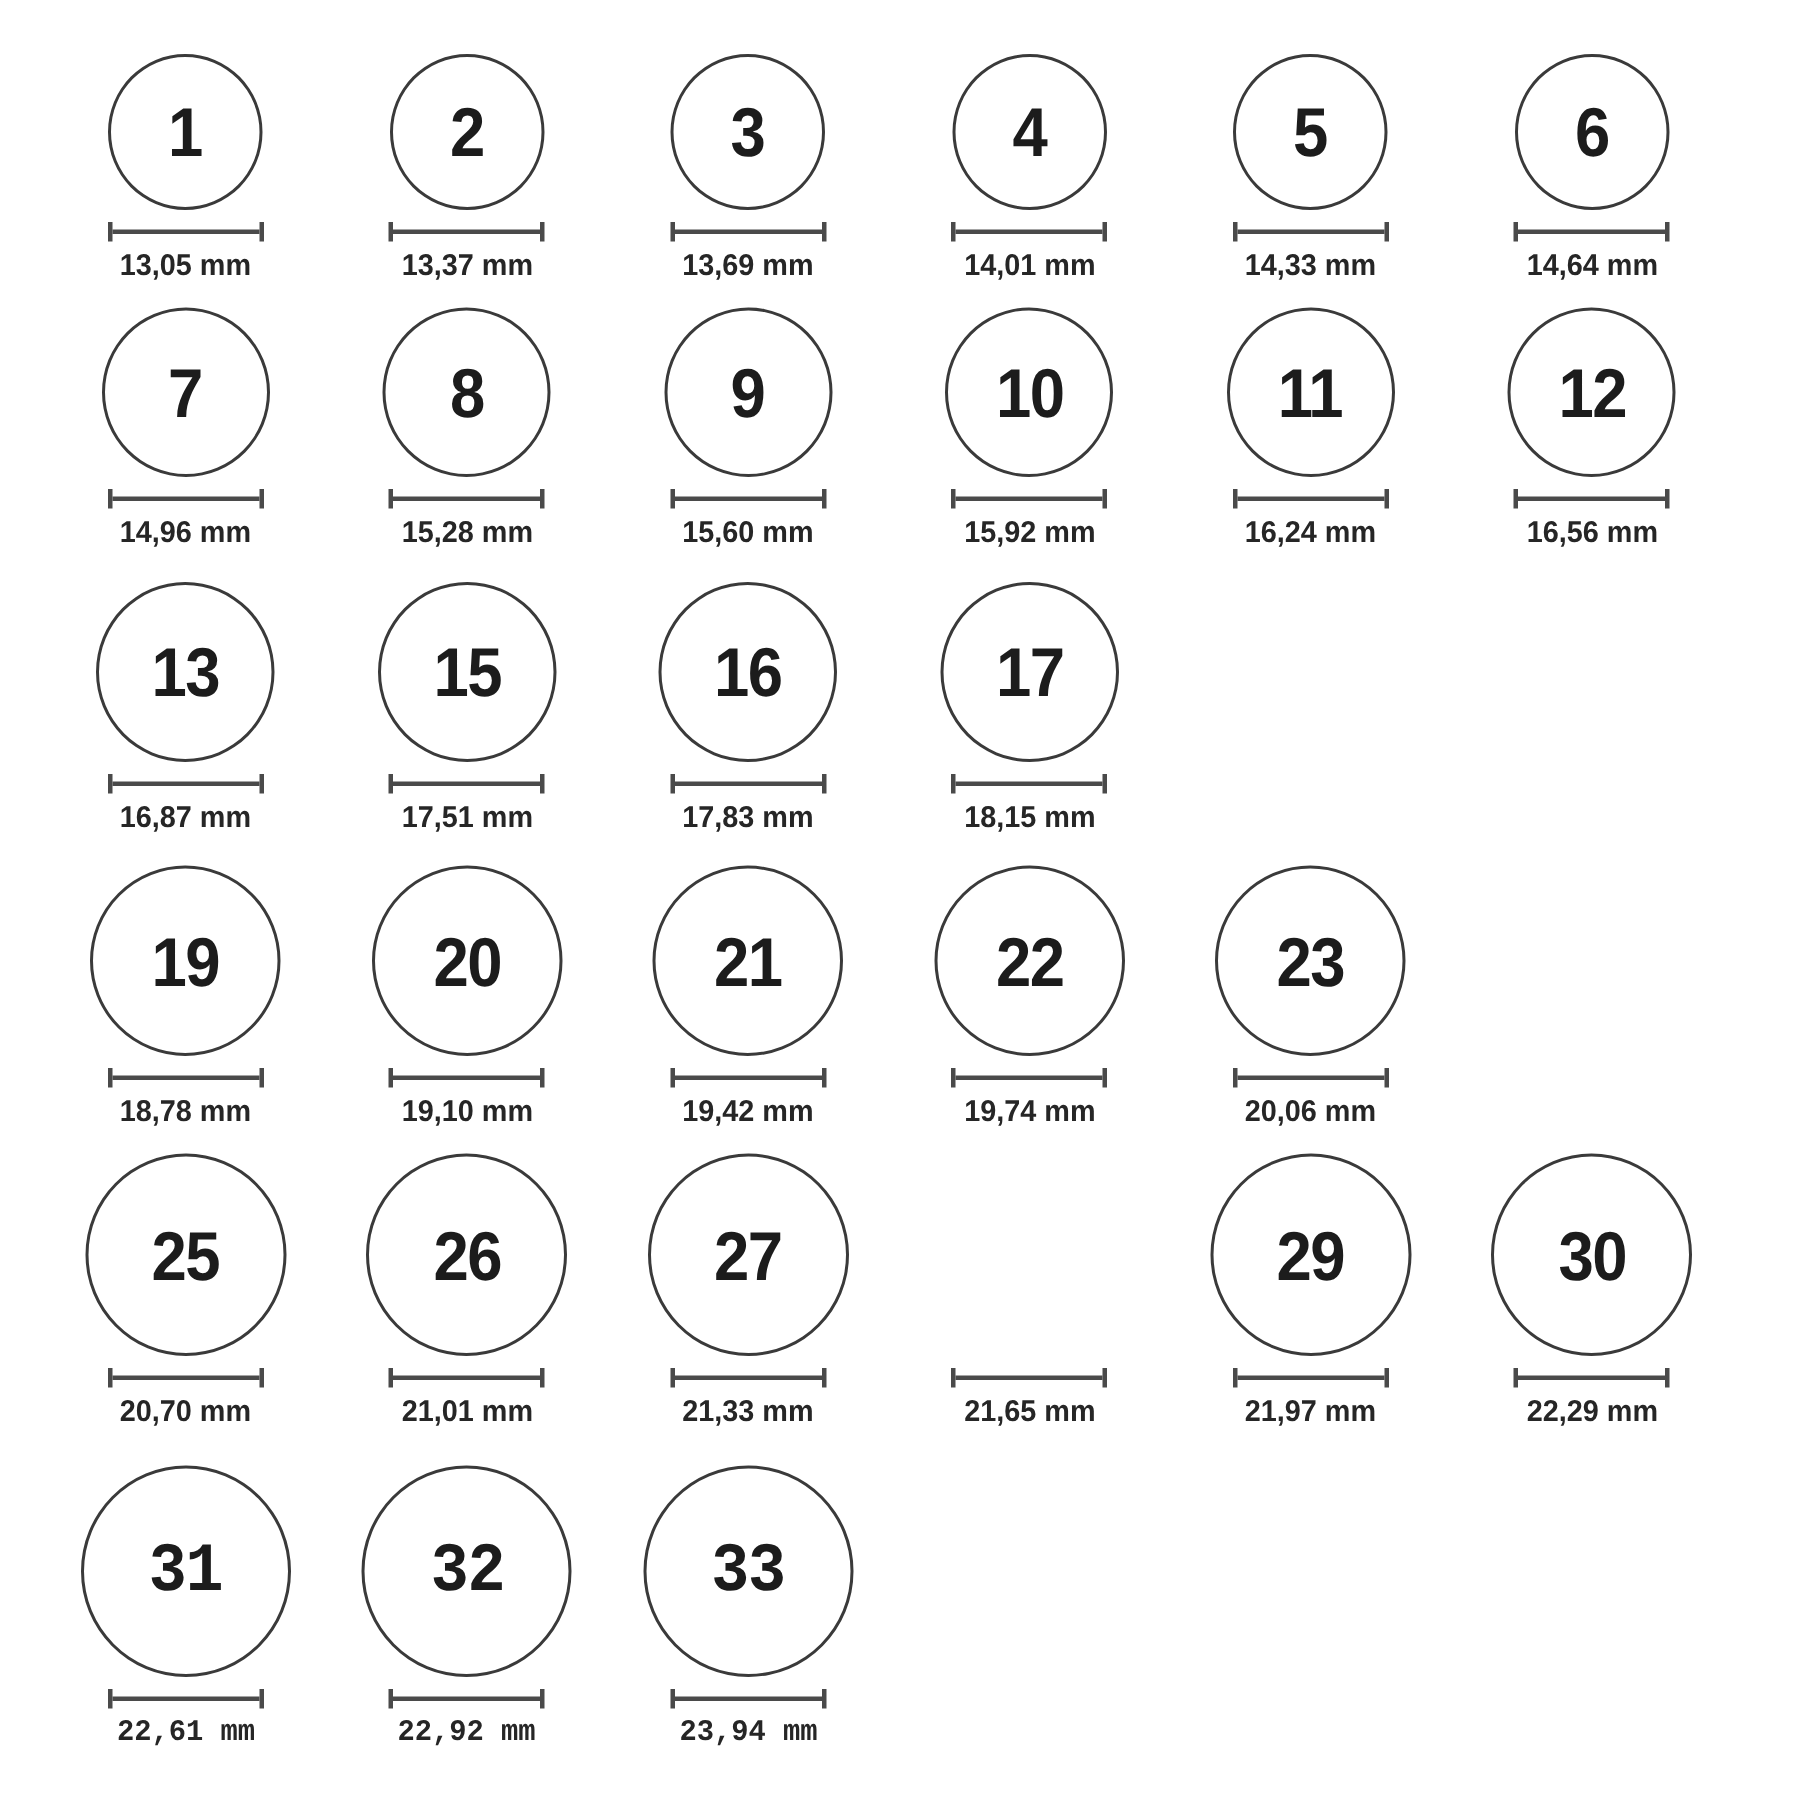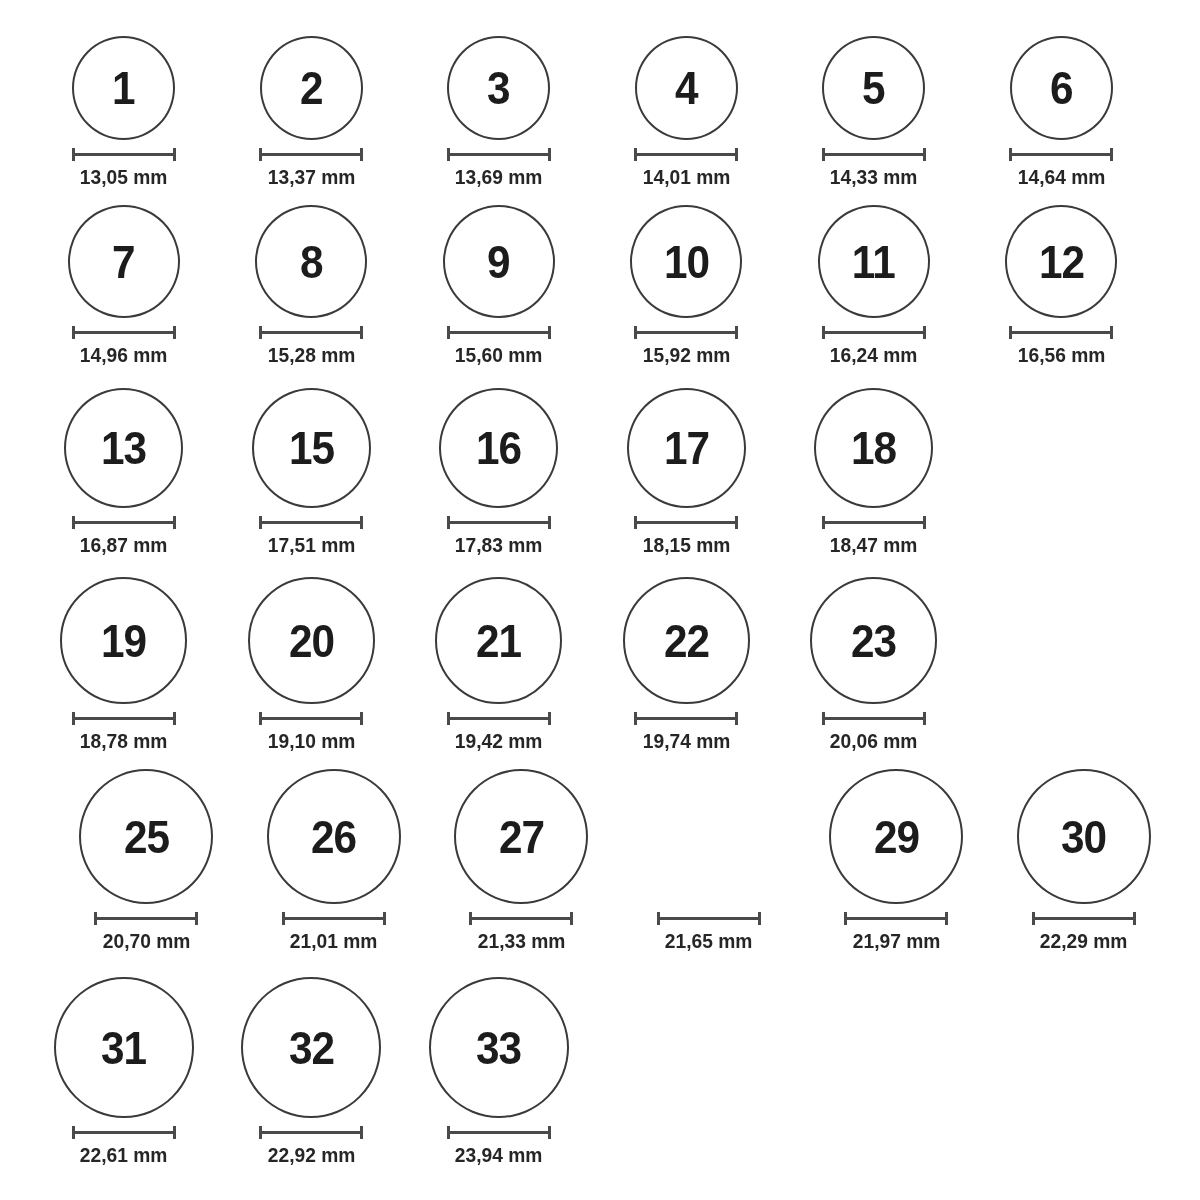--- a/index.html
+++ b/index.html
@@ -69,22 +69,22 @@
     color: #262626;
     white-space: nowrap;
     line-height: 25px;
     transform: scaleX(0.96);
   }
   
   .r0 { height: 188px; }
   .r1 { height: 178px; }
   .r2 { height: 190px; }
   .r3 { height: 196px; }
-  .r4 { height: 200px; justify-content: center; }
-  .r5 { height: 214px; }
+  .r4 { height: 200px; }
+  .r5 { height: 214px; font-family: Liberation Mono, monospace; }
   
   .r0 .circle { width: 103px; height: 104px; }
   .r1 .circle { width: 112px; height: 113px; }
   .r2 .circle { width: 119px; height: 120px; }
   .r3 .circle { width: 127px; height: 127px; }
   .r4 .circle { width: 134px; height: 135px; }
   .r5 .circle { width: 140px; height: 141px; }
 </style>
 </head>
 <body>
@@ -247,29 +247,20 @@
   <div class="cell">
     <div class="circle">
       <span class="num">17</span>
     </div>
     <div class="measure">
       <div class="bar"></div>
     </div>
     <div class="dlabel">18,15 mm</div>
   </div>
 
-  <div class="cell">
-    <div class="circle">
-      <span class="num">18</span>
-    </div>
-    <div class="measure">
-      <div class="bar"></div>
-    </div>
-    <div class="dlabel">18,47 mm</div>
-  </div>
 </div>
   <div class="row r3">
   <div class="cell">
     <div class="circle">
       <span class="num">19</span>
     </div>
     <div class="measure">
       <div class="bar"></div>
     </div>
     <div class="dlabel">18,78 mm</div>

